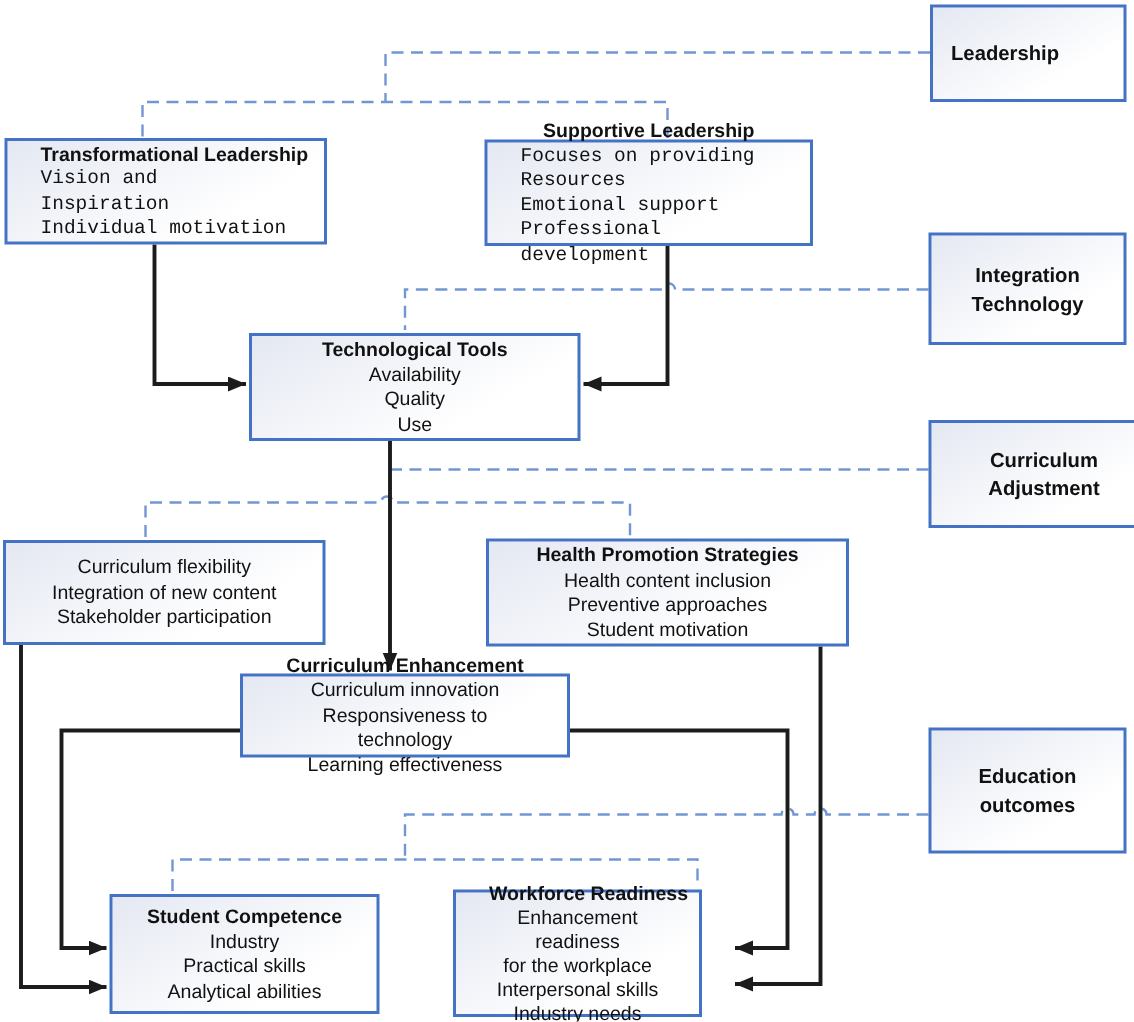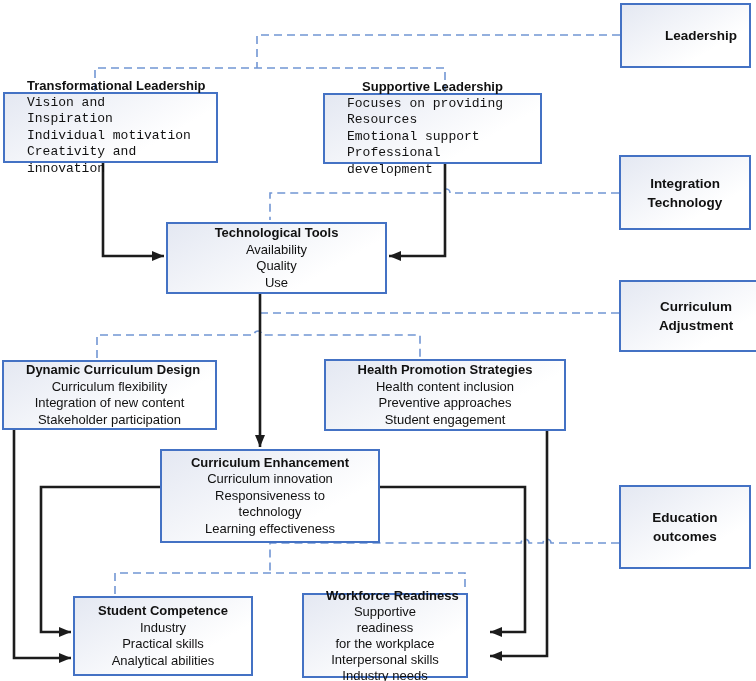--- a/index.html
+++ b/index.html
@@ -16,21 +16,21 @@
     position:absolute; box-sizing:border-box;
     border:2px solid var(--box-border,#4472c4);
     background:linear-gradient(150deg, var(--box-fill-top,#e6e9f2) 0%, var(--box-fill-bottom,#ffffff) 72%);
     display:flex; flex-direction:column; justify-content:center;
     padding:2px 22px; color:var(--text,#111111);
     font-size:13px; line-height:16.5px; text-align:center;
   }
   .node-title { font-weight:bold; white-space:nowrap; }
   .body-left .node-line { text-align:left;font-family:Liberation Mono, monospace; }
   .side {
-    align-items:flex-end; justify-content:center; font-weight:bold;
+    align-items:flex-start; justify-content:center; font-weight:bold;
     font-size:13.5px; line-height:19px; padding:4px 12px;
   }
   .wr { line-height:16px; }
 </style>
 </head>
 <body>
 
 <div class="canvas">
 
   <svg class="wires" viewBox="0 0 756 681">
@@ -51,68 +51,66 @@
     <path class="solid" marker-end="url(#arrow)" d="M160 487 H41 V632 H71"></path>
     <path class="solid" marker-end="url(#arrow)" d="M14 430 V658 H71"></path>
     <path class="solid" marker-end="url(#arrow)" d="M380 487 H525 V632 H490"></path>
     <path class="solid" marker-end="url(#arrow)" d="M547 431 V656 H490"></path>
   </svg>
 
   <div class="node body-left" style="left:3px;top:92px;width:215px;height:71px">
     <div class="node-title">Transformational Leadership</div>
     <div class="node-line">Vision and Inspiration</div>
     <div class="node-line">Individual motivation</div>
-    <div class="node-line">Creativity and innovation</div>
   </div>
 
   <div class="node body-left" style="left:323px;top:93px;width:219px;height:71px">
     <div class="node-title">Supportive Leadership</div>
     <div class="node-line">Focuses on providing Resources</div>
     <div class="node-line">Emotional support</div>
     <div class="node-line">Professional development</div>
   </div>
 
   <div class="node" style="left:166px;top:222px;width:221px;height:72px">
     <div class="node-title">Technological Tools</div>
     <div class="node-line">Availability</div>
     <div class="node-line">Quality</div>
     <div class="node-line">Use</div>
   </div>
 
   <div class="node" style="left:2px;top:360px;width:215px;height:70px">
-    <div class="node-title">Dynamic Curriculum Design</div>
     <div class="node-line">Curriculum flexibility</div>
     <div class="node-line">Integration of new content</div>
     <div class="node-line">Stakeholder participation</div>
   </div>
 
   <div class="node" style="left:324px;top:359px;width:242px;height:72px">
     <div class="node-title">Health Promotion Strategies</div>
     <div class="node-line">Health content inclusion</div>
     <div class="node-line">Preventive approaches</div>
-    <div class="node-line">Student engagement</div>
+    <div class="node-line">Student motivation</div>
   </div>
 
-  <div class="node" style="left:160px;top:449px;width:220px;height:94px">
+  <div class="node" style="left:160px;top:449px;width:220px;height:56px">
     <div class="node-title">Curriculum Enhancement</div>
     <div class="node-line">Curriculum innovation</div>
     <div class="node-line">Responsiveness to technology</div>
     <div class="node-line">Learning effectiveness</div>
   </div>
 
   <div class="node" style="left:73px;top:596px;width:180px;height:80px">
     <div class="node-title">Student Competence</div>
     <div class="node-line">Industry</div>
     <div class="node-line">Practical skills</div>
     <div class="node-line">Analytical abilities</div>
   </div>
 
   <div class="node wr" style="left:302px;top:593px;width:166px;height:85px">
     <div class="node-title">Workforce Readiness</div>
-    <div class="node-line">Supportive readiness</div>
+    <div class="node-line">Enhancement readiness</div>
     <div class="node-line">for the workplace</div>
     <div class="node-line">Interpersonal skills</div>
     <div class="node-line">Industry needs</div>
   </div>
 
   <div class="node side" style="left:620px;top:3px;width:131px;height:65px">
     <div class="side-label">Leadership</div>
   </div>
 
   <div class="node side" style="left:619px;top:155px;width:132px;height:75px">

